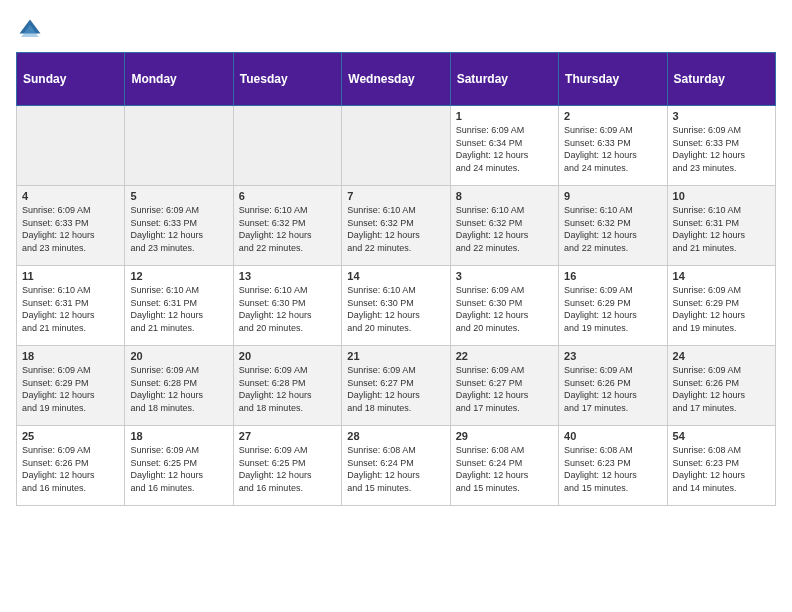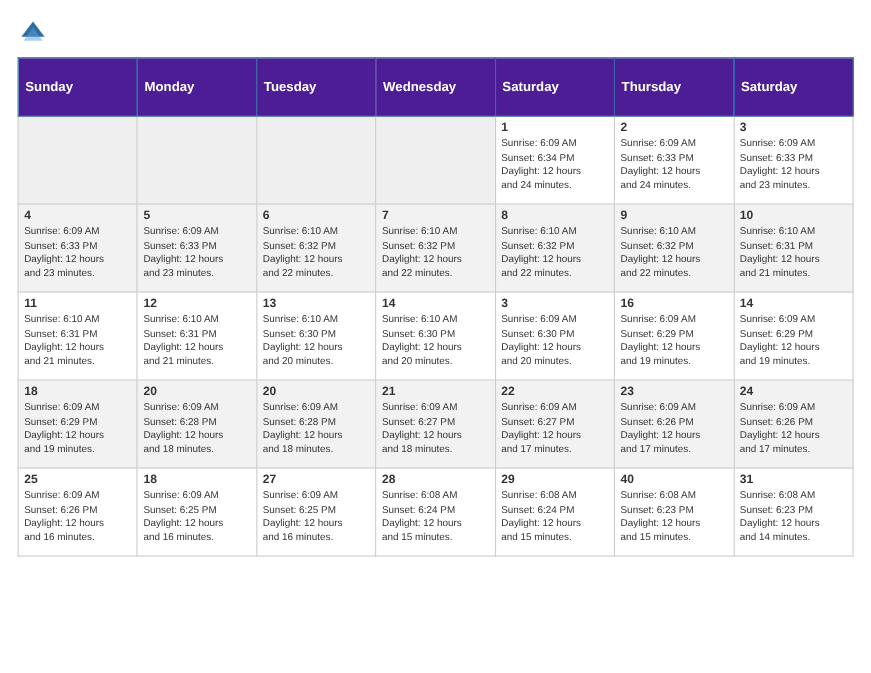--- a/index.html
+++ b/index.html
@@ -351,21 +351,21 @@
 and 15 minutes.</div>
         </td>
         <td>
           <span class="day-num">40</span>
           <div class="day-info" style="white-space: pre-line;">Sunrise: 6:08 AM
 Sunset: 6:23 PM
 Daylight: 12 hours
 and 15 minutes.</div>
         </td>
         <td>
-          <span class="day-num">31</span>
+          <span class="day-num">54</span>
           <div class="day-info" style="white-space: pre-line;">Sunrise: 6:08 AM
 Sunset: 6:23 PM
 Daylight: 12 hours
 and 14 minutes.</div>
         </td>
       </tr>
     </tbody>
 </table>
 
 </body></html>

